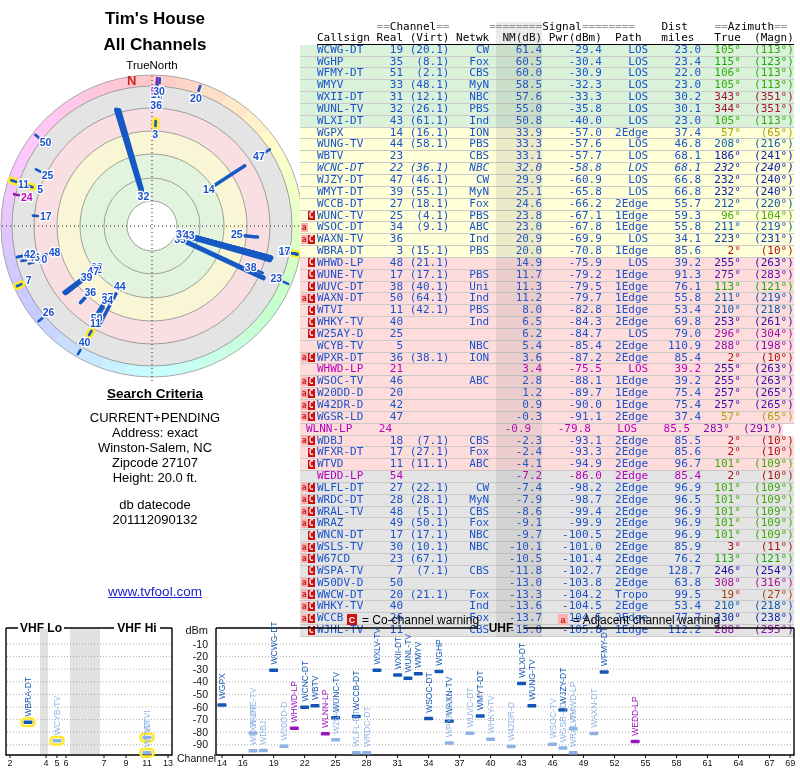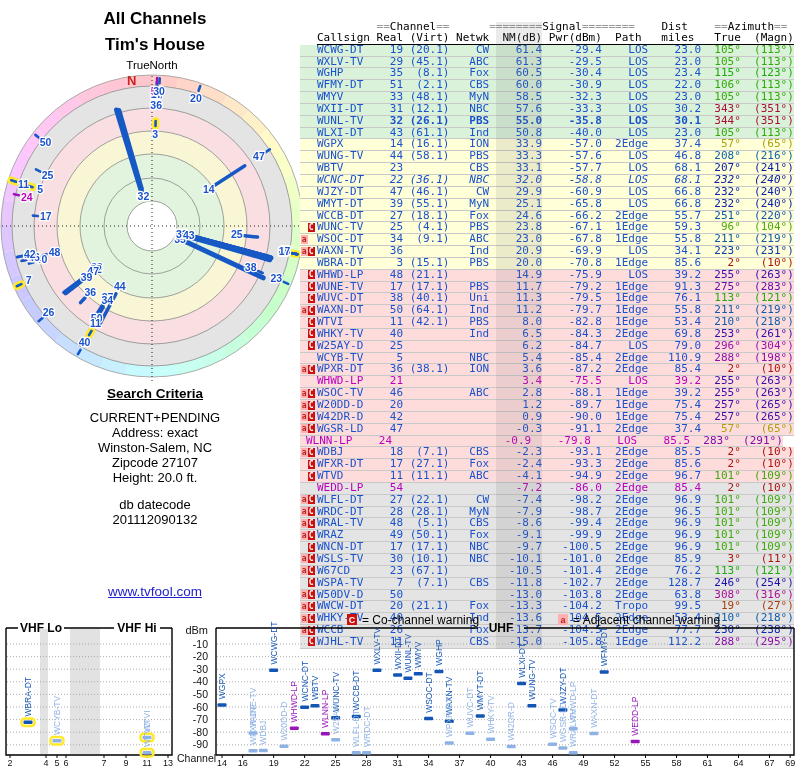--- a/index.html
+++ b/index.html
@@ -27,22 +27,22 @@
   #nm-stripe{position:absolute;top:0;bottom:0;left:calc(17px + 27ch);width:7ch;
              background:rgba(110,110,110,0.14);pointer-events:none;}
   #bottomchart{position:absolute;left:0;top:613px;}
   svg text{font-family:"Liberation Sans",sans-serif;}
 </style>
 </head>
 <body>
 
 <div id="page">
   <div id="titleblock">
+    <div class="t">Tim's House</div>
     <div class="t">All Channels</div>
-    <div class="t">Tim's House</div>
   </div>
 
   <div id="radar-wrap">
     <svg id="radar" width="320" height="334">
         <path d="M152,19 A151,151 0 0 1 178.2208748277065,21.294029295156577 L176.31074487337025,32.126914578290865 A140,140 0 0 0 152,30 Z" fill="hsl(5,100%,89%)" stroke="none"></path>
         <path d="M178.2208748277065,21.294029295156577 A151,151 0 0 1 203.64504164217598,28.106414261327814 L199.88282006559362,38.44303308997283 A140,140 0 0 0 176.31074487337025,32.126914578290865 Z" fill="hsl(15,100%,89%)" stroke="none"></path>
         <path d="M203.64504164217598,28.106414261327814 A151,151 0 0 1 227.5,39.23016402854975 L222,48.75644347017858 A140,140 0 0 0 199.88282006559362,38.44303308997283 Z" fill="hsl(25,100%,89%)" stroke="none"></path>
         <path d="M227.5,39.23016402854975 A151,151 0 0 1 249.0609290626674,54.32728908903432 L241.99026535611551,62.75377796334308 A140,140 0 0 0 222,48.75644347017858 Z" fill="hsl(35,100%,89%)" stroke="none"></path>
         <path d="M249.0609290626674,54.32728908903432 A151,151 0 0 1 267.6727109109657,72.93907093733256 L259.24622203665695,80.00973464388449 A140,140 0 0 0 241.99026535611551,62.75377796334308 Z" fill="hsl(45,100%,89%)" stroke="none"></path>
         <path d="M267.6727109109657,72.93907093733256 A151,151 0 0 1 282.7698359714502,94.49999999999999 L273.2435565298214,99.99999999999999 A140,140 0 0 0 259.24622203665695,80.00973464388449 Z" fill="hsl(55,100%,89%)" stroke="none"></path>
@@ -214,34 +214,33 @@
 
   <div id="sitelink">
     <a>www.tvfool.com</a>
   </div>
 
   <div id="table">
     <div class="hrow h1" id="thead1"><span>         </span><span class="gray-eq">==</span><span>Channel</span><span class="gray-eq">==</span><span>      </span><span class="gray-eq">========</span><span>Signal</span><span class="gray-eq">========</span><span>    </span><span>Dist</span><span>    </span><span class="gray-eq">==</span><span>Azimuth</span><span class="gray-eq">==</span></div>
     <div class="hrow h2" id="thead2">Callsign Real (Virt) Netwk  NM(dB) Pwr(dBm)  Path   miles   True  (Magn)</div>
     <div id="tbody" style="position:relative;">
         <div class="trow" style="background: rgb(217, 242, 217);"><span style="color: rgb(26, 82, 204);">WCWG-DT </span><span style="color: rgb(26, 82, 204);">   19 (20.1)    CW    61.4    -29.4    LOS    23.0 </span><span style="color: rgb(53, 170, 14);"> 105°</span><span style="color: rgb(53, 170, 14);">  (113°)</span></div>
-        <div class="trow" style="background: rgb(217, 242, 217);"><span style="color: rgb(26, 82, 204);">WXLV-TV </span><span style="color: rgb(26, 82, 204);">   29 (45.1)   ABC    61.3    -29.5    LOS    23.0 </span><span style="color: rgb(53, 170, 14);"> 105°</span><span style="color: rgb(53, 170, 14);">  (113°)</span></div>
         <div class="trow" style="background: rgb(217, 242, 217);"><span style="color: rgb(26, 82, 204);">WGHP    </span><span style="color: rgb(26, 82, 204);">   35  (8.1)   Fox    60.5    -30.4    LOS    23.4 </span><span style="color: rgb(27, 170, 14);"> 115°</span><span style="color: rgb(27, 170, 14);">  (123°)</span></div>
         <div class="trow" style="background: rgb(217, 242, 217);"><span style="color: rgb(26, 82, 204);">WFMY-DT </span><span style="color: rgb(26, 82, 204);">   51  (2.1)   CBS    60.0    -30.9    LOS    22.0 </span><span style="color: rgb(50, 170, 14);"> 106°</span><span style="color: rgb(50, 170, 14);">  (113°)</span></div>
         <div class="trow" style="background: rgb(217, 242, 217);"><span style="color: rgb(26, 82, 204);">WMYV    </span><span style="color: rgb(26, 82, 204);">   33 (48.1)   MyN    58.5    -32.3    LOS    23.0 </span><span style="color: rgb(53, 170, 14);"> 105°</span><span style="color: rgb(53, 170, 14);">  (113°)</span></div>
         <div class="trow" style="background: rgb(217, 242, 217);"><span style="color: rgb(26, 82, 204);">WXII-DT </span><span style="color: rgb(26, 82, 204);">   31 (12.1)   NBC    57.6    -33.3    LOS    30.2 </span><span style="color: rgb(170, 14, 58);"> 343°</span><span style="color: rgb(170, 14, 58);">  (351°)</span></div>
-        <div class="trow" style="background: rgb(217, 242, 217);"><span style="color: rgb(26, 82, 204);">WUNL-TV </span><span style="color: rgb(26, 82, 204); font-weight: bold;">   32 (26.1)   PBS    55.0    -35.8    LOS    30.1 </span><span style="color: rgb(170, 14, 55);"> 344°</span><span style="color: rgb(170, 14, 55);">  (351°)</span></div>
+        <div class="trow" style="background: rgb(217, 242, 217);"><span style="color: rgb(26, 82, 204);">WUNL-TV </span><span style="color: rgb(26, 82, 204);">   32 (26.1)   PBS    55.0    -35.8    LOS    30.1 </span><span style="color: rgb(170, 14, 55);"> 344°</span><span style="color: rgb(170, 14, 55);">  (351°)</span></div>
         <div class="trow" style="background: rgb(217, 242, 217);"><span style="color: rgb(26, 82, 204);">WLXI-DT </span><span style="color: rgb(26, 82, 204);">   43 (61.1)   Ind    50.8    -40.0    LOS    23.0 </span><span style="color: rgb(53, 170, 14);"> 105°</span><span style="color: rgb(53, 170, 14);">  (113°)</span></div>
         <div class="trow" style="background: rgb(255, 255, 216);"><span style="color: rgb(26, 82, 204);">WGPX    </span><span style="color: rgb(26, 82, 204);">   14 (16.1)   ION    33.9    -57.0  2Edge    37.4 </span><span style="color: rgb(170, 162, 14);">  57°</span><span style="color: rgb(170, 162, 14);">   (65°)</span></div>
         <div class="trow" style="background: rgb(255, 255, 216);"><span style="color: rgb(26, 82, 204);">WUNG-TV </span><span style="color: rgb(26, 82, 204);">   44 (58.1)   PBS    33.3    -57.6    LOS    46.8 </span><span style="color: rgb(14, 97, 170);"> 208°</span><span style="color: rgb(14, 97, 170);">  (216°)</span></div>
-        <div class="trow" style="background: rgb(255, 255, 216);"><span style="color: rgb(26, 82, 204);">WBTV    </span><span style="color: rgb(26, 82, 204);">   23          CBS    33.1    -57.7    LOS    68.1 </span><span style="color: rgb(14, 32, 170);"> 207°</span><span style="color: rgb(14, 32, 170);">  (241°)</span></div>
+        <div class="trow" style="background: rgb(255, 255, 216);"><span style="color: rgb(26, 82, 204);">WBTV    </span><span style="color: rgb(26, 82, 204);">   23          CBS    33.1    -57.7    LOS    68.1 </span><span style="color: rgb(14, 32, 170);"> 186°</span><span style="color: rgb(14, 32, 170);">  (241°)</span></div>
         <div class="trow" style="background: rgb(255, 255, 216); font-style: italic;"><span style="color: rgb(26, 82, 204);">WCNC-DT </span><span style="color: rgb(26, 82, 204);">   22 (36.1)   NBC    32.0    -58.8    LOS    68.1 </span><span style="color: rgb(14, 35, 170);"> 232°</span><span style="color: rgb(14, 35, 170);">  (240°)</span></div>
         <div class="trow" style="background: rgb(255, 255, 216);"><span style="color: rgb(26, 82, 204);">WJZY-DT </span><span style="color: rgb(26, 82, 204);">   47 (46.1)    CW    29.9    -60.9    LOS    66.8 </span><span style="color: rgb(14, 35, 170);"> 232°</span><span style="color: rgb(14, 35, 170);">  (240°)</span></div>
         <div class="trow" style="background: rgb(255, 255, 216);"><span style="color: rgb(26, 82, 204);">WMYT-DT </span><span style="color: rgb(26, 82, 204);">   39 (55.1)   MyN    25.1    -65.8    LOS    66.8 </span><span style="color: rgb(14, 35, 170);"> 232°</span><span style="color: rgb(14, 35, 170);">  (240°)</span></div>
-        <div class="trow" style="background: rgb(255, 255, 216);"><span style="color: rgb(26, 82, 204);">WCCB-DT </span><span style="color: rgb(26, 82, 204);">   27 (18.1)   Fox    24.6    -66.2  2Edge    55.7 </span><span style="color: rgb(14, 87, 170);"> 251°</span><span style="color: rgb(14, 87, 170);">  (220°)</span></div>
+        <div class="trow" style="background: rgb(255, 255, 216);"><span style="color: rgb(26, 82, 204);">WCCB-DT </span><span style="color: rgb(26, 82, 204);">   27 (18.1)   Fox    24.6    -66.2  2Edge    55.7 </span><span style="color: rgb(14, 87, 170);"> 212°</span><span style="color: rgb(14, 87, 170);">  (220°)</span></div>
         <div class="trow" style="background: rgb(255, 255, 216);"><span class="badge" style="left: 8px; background: rgb(204, 17, 17); color: rgb(255, 255, 255);">C</span><span style="color: rgb(26, 82, 204);">WUNC-TV </span><span style="color: rgb(26, 82, 204);">   25  (4.1)   PBS    23.8    -67.1  1Edge    59.3 </span><span style="color: rgb(76, 170, 14);">  96°</span><span style="color: rgb(76, 170, 14);">  (104°)</span></div>
         <div class="trow" style="background: rgb(255, 255, 216);"><span class="badge" style="left: 1px; background: rgb(255, 176, 176); color: rgb(187, 34, 34);">a</span><span style="color: rgb(26, 82, 204);">WSOC-DT </span><span style="color: rgb(26, 82, 204);">   34  (9.1)   ABC    23.0    -67.8  1Edge    55.8 </span><span style="color: rgb(14, 89, 170);"> 211°</span><span style="color: rgb(14, 89, 170);">  (219°)</span></div>
         <div class="trow" style="background: rgb(255, 255, 216);"><span class="badge" style="left: 1px; background: rgb(255, 176, 176); color: rgb(187, 34, 34);">a</span><span class="badge" style="left: 8px; background: rgb(204, 17, 17); color: rgb(255, 255, 255);">C</span><span style="color: rgb(26, 82, 204);">WAXN-TV </span><span style="color: rgb(26, 82, 204);">   36          Ind    20.9    -69.9    LOS    34.1 </span><span style="color: rgb(14, 58, 170);"> 223°</span><span style="color: rgb(14, 58, 170);">  (231°)</span></div>
         <div class="trow" style="background: rgb(255, 255, 216);"><span style="color: rgb(26, 82, 204);">WBRA-DT </span><span style="color: rgb(26, 82, 204);">    3 (15.1)   PBS    20.0    -70.8  1Edge    85.6 </span><span style="color: rgb(170, 19, 14);">   2°</span><span style="color: rgb(170, 19, 14);">   (10°)</span></div>
         <div class="trow" style="background: rgb(255, 220, 220);"><span class="badge" style="left: 8px; background: rgb(204, 17, 17); color: rgb(255, 255, 255);">C</span><span style="color: rgb(26, 82, 204);">WHWD-LP </span><span style="color: rgb(26, 82, 204);">   48 (21.1)          14.9    -75.9    LOS    39.2 </span><span style="color: rgb(53, 14, 170);"> 255°</span><span style="color: rgb(53, 14, 170);">  (263°)</span></div>
         <div class="trow" style="background: rgb(255, 220, 220);"><span class="badge" style="left: 8px; background: rgb(204, 17, 17); color: rgb(255, 255, 255);">C</span><span style="color: rgb(26, 82, 204);">WUNE-TV </span><span style="color: rgb(26, 82, 204);">   17 (17.1)   PBS    11.7    -79.2  1Edge    91.3 </span><span style="color: rgb(105, 14, 170);"> 275°</span><span style="color: rgb(105, 14, 170);">  (283°)</span></div>
         <div class="trow" style="background: rgb(255, 220, 220);"><span class="badge" style="left: 8px; background: rgb(204, 17, 17); color: rgb(255, 255, 255);">C</span><span style="color: rgb(26, 82, 204);">WUVC-DT </span><span style="color: rgb(26, 82, 204);">   38 (40.1)   Uni    11.3    -79.5  1Edge    76.1 </span><span style="color: rgb(32, 170, 14);"> 113°</span><span style="color: rgb(32, 170, 14);">  (121°)</span></div>
         <div class="trow" style="background: rgb(255, 220, 220);"><span class="badge" style="left: 1px; background: rgb(255, 176, 176); color: rgb(187, 34, 34);">a</span><span class="badge" style="left: 8px; background: rgb(204, 17, 17); color: rgb(255, 255, 255);">C</span><span style="color: rgb(26, 82, 204);">WAXN-DT </span><span style="color: rgb(26, 82, 204);">   50 (64.1)   Ind    11.2    -79.7  1Edge    55.8 </span><span style="color: rgb(14, 89, 170);"> 211°</span><span style="color: rgb(14, 89, 170);">  (219°)</span></div>
         <div class="trow" style="background: rgb(255, 220, 220);"><span class="badge" style="left: 8px; background: rgb(204, 17, 17); color: rgb(255, 255, 255);">C</span><span style="color: rgb(26, 82, 204);">WTVI    </span><span style="color: rgb(26, 82, 204);">   11 (42.1)   PBS     8.0    -82.8  1Edge    53.4 </span><span style="color: rgb(14, 92, 170);"> 210°</span><span style="color: rgb(14, 92, 170);">  (218°)</span></div>
         <div class="trow" style="background: rgb(255, 220, 220);"><span class="badge" style="left: 8px; background: rgb(204, 17, 17); color: rgb(255, 255, 255);">C</span><span style="color: rgb(26, 82, 204);">WHKY-TV </span><span style="color: rgb(26, 82, 204);">   40          Ind     6.5    -84.3  2Edge    69.8 </span><span style="color: rgb(48, 14, 170);"> 253°</span><span style="color: rgb(48, 14, 170);">  (261°)</span></div>

